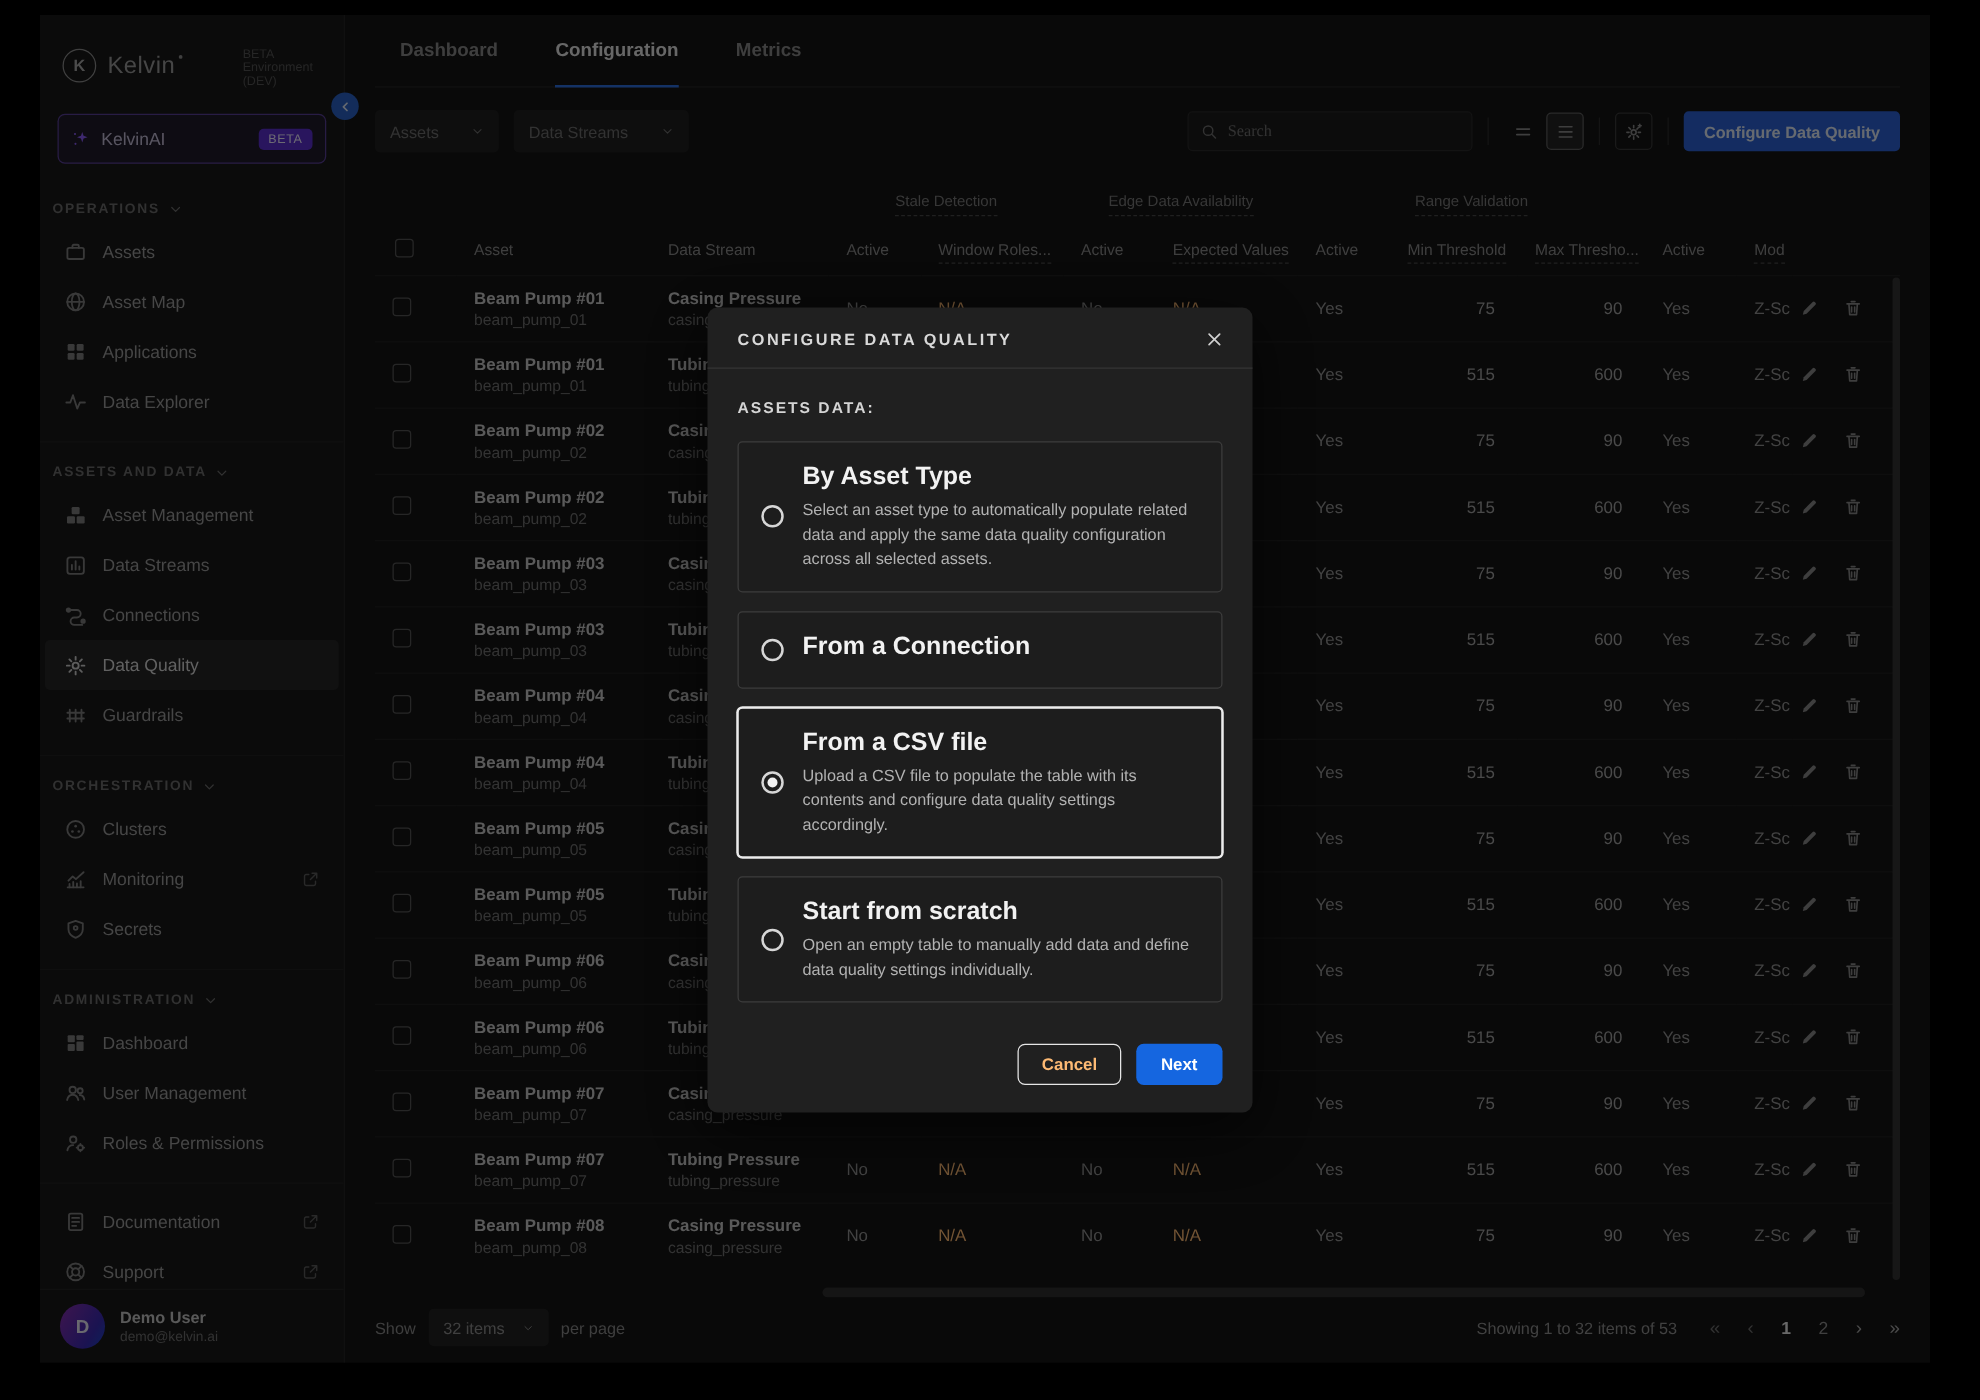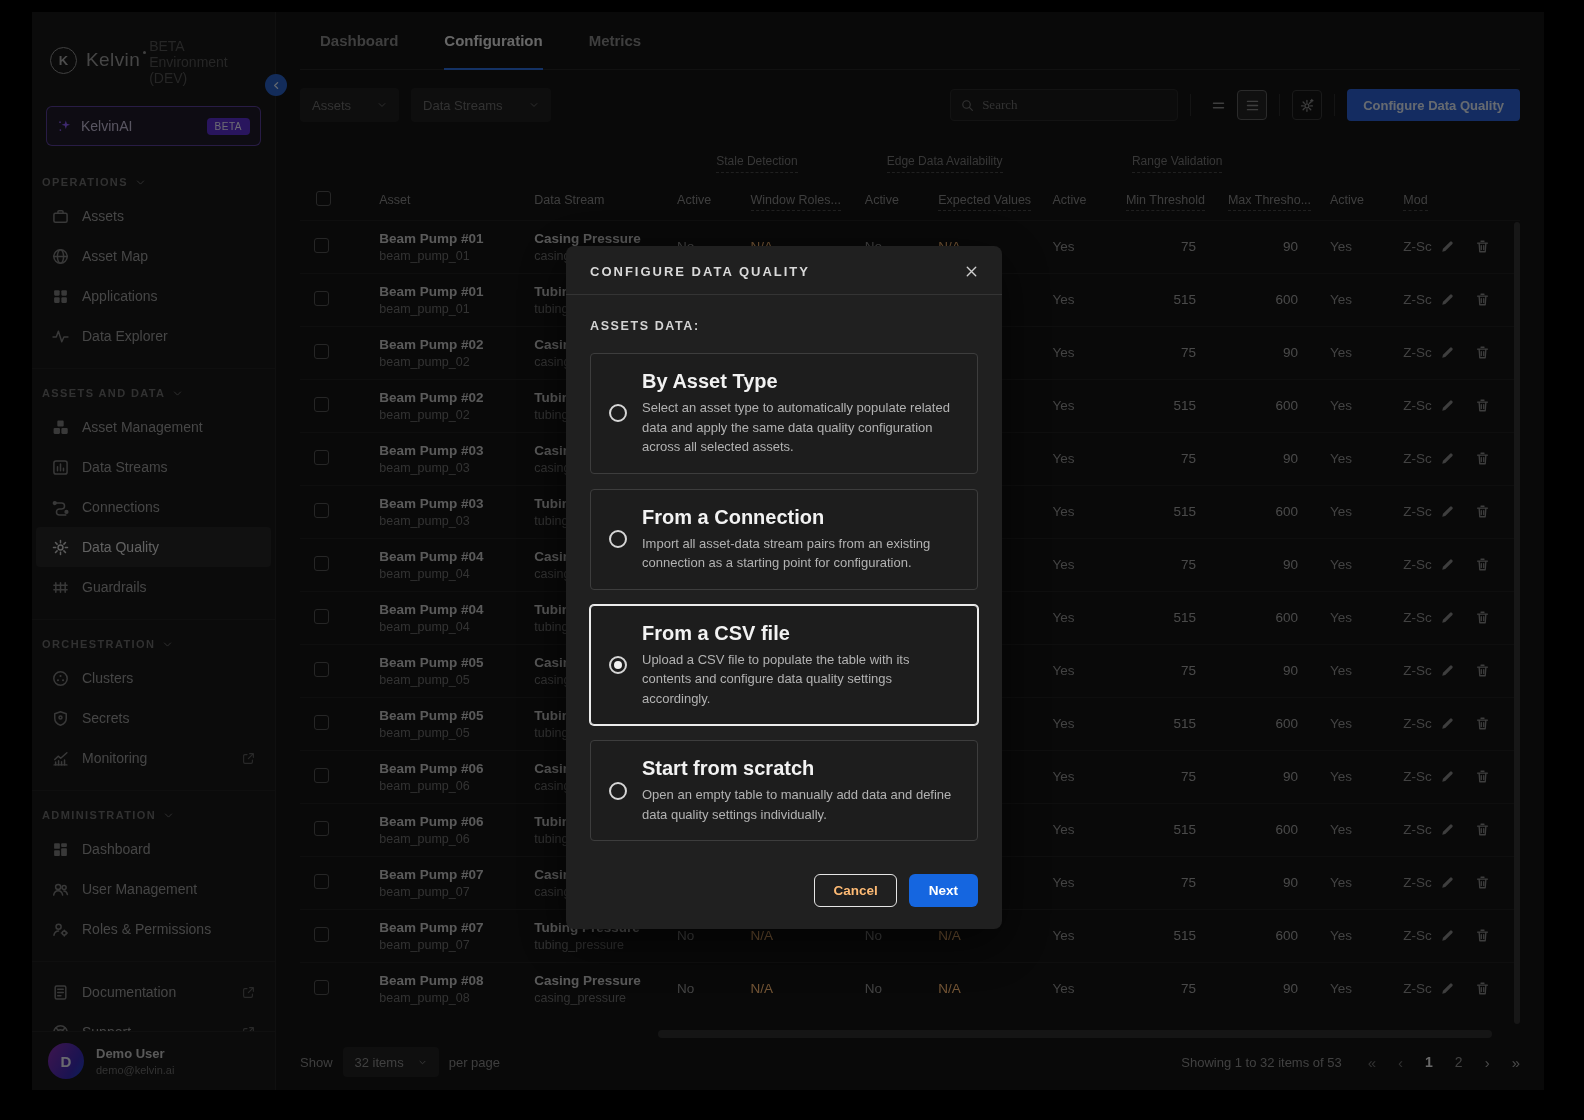--- a/index.html
+++ b/index.html
@@ -11,21 +11,21 @@
   
   .sidebar { width:244px; background:#191919; border-right:1px solid #242424;
              display:flex; flex-direction:column; position:relative; }
   .logo-row { display:flex; align-items:center; gap:9px; padding:22px 18px 6px 18px; }
   .logo-mark { width:27px; height:27px; border:1.6px solid #8f8f8f; border-radius:50%;
                color:#a9a9a9; font-size:13px; font-weight:700; display:flex;
                align-items:center; justify-content:center; flex:none; }
   .wordmark { color:#9c9c9c; font-size:19px; letter-spacing:.4px; position:relative; }
   .wordmark::after { content:""; position:absolute; right:-6px; top:2px; width:3px; height:3px;
                      border-radius:50%; background:#8f8f8f; }
-  .env-label { color:#545454; font-size:14px; margin-top:4px; }
+  .env-label { color:#545454; font-size:10px; margin-top:4px;margin-left:45px; }
   .kelvinai { margin:14px 14px 4px 14px; height:40px; border:1px solid rgba(139,92,246,.55);
               background:rgba(100,60,200,.10); border-radius:6px; display:flex;
               align-items:center; padding:0 10px; gap:9px; cursor:pointer; }
   .kelvinai .icon { color:#8b5cf6; }
   .kelvinai-label { color:#c4bdd8; font-size:14px; flex:1; }
   .beta-badge { background:#5b2fd1; color:#efeaff; font-size:10px; font-weight:400;
                 letter-spacing:.5px; padding:3px 8px; border-radius:4px; }
   .collapse-btn { position:absolute; left:233px; top:62px; width:22px; height:22px;
                   border-radius:50%; background:#2a63c8; border:none; color:#dfe8f8;
                   display:flex; align-items:center; justify-content:center; z-index:3; cursor:pointer; }
@@ -308,41 +308,41 @@
                 <circle cx="8" cy="5.6" r="1" fill="currentColor" stroke="none"></circle>
                 <circle cx="5.6" cy="9.6" r="1" fill="currentColor" stroke="none"></circle>
                 <circle cx="10.4" cy="9.6" r="1" fill="currentColor" stroke="none"></circle>
               </svg>
             </span>
             <span class="nav-label">Clusters</span>
           </div>
           <div class="nav-item">
             <span class="icon">
               <svg xmlns="http://www.w3.org/2000/svg" viewBox="0 0 16 16" fill="none" stroke="currentColor" stroke-width="1.4" stroke-linecap="round" stroke-linejoin="round">
-                <path d="M8 1.6l5.4 1.9v4.4c0 3.4-2.9 5.5-5.4 6.5-2.5-1-5.4-3.1-5.4-6.5V3.5z"></path>
-                <circle cx="8" cy="7" r="1.4"></circle>
-              </svg>
-            </span>
-            <span class="nav-label">Secrets</span>
-          </div>
-          <div class="nav-item">
-            <span class="icon">
-              <svg xmlns="http://www.w3.org/2000/svg" viewBox="0 0 16 16" fill="none" stroke="currentColor" stroke-width="1.4" stroke-linecap="round" stroke-linejoin="round">
                 <path d="M2 14h12"></path>
                 <path d="M3.4 14v-2.6M6.2 14v-4M9 14v-3M11.8 14v-4.6"></path>
                 <path d="M2.6 9l3.2-3.2 2.4 2L14 2.6"></path>
               </svg>
             </span>
             <span class="nav-label">Monitoring</span>
             <span class="icon ext">
               <svg xmlns="http://www.w3.org/2000/svg" viewBox="0 0 16 16" fill="none" stroke="currentColor" stroke-width="1.4" stroke-linecap="round" stroke-linejoin="round">
                 <path d="M6.2 3.2H3.6A1.6 1.6 0 0 0 2 4.8v7.6A1.6 1.6 0 0 0 3.6 14h7.6a1.6 1.6 0 0 0 1.6-1.6V9.8"></path>
                 <path d="M9.4 2H14v4.6M14 2L7.8 8.2"></path>
               </svg>
             </span>
+          </div>
+          <div class="nav-item">
+            <span class="icon">
+              <svg xmlns="http://www.w3.org/2000/svg" viewBox="0 0 16 16" fill="none" stroke="currentColor" stroke-width="1.4" stroke-linecap="round" stroke-linejoin="round">
+                <path d="M8 1.6l5.4 1.9v4.4c0 3.4-2.9 5.5-5.4 6.5-2.5-1-5.4-3.1-5.4-6.5V3.5z"></path>
+                <circle cx="8" cy="7" r="1.4"></circle>
+              </svg>
+            </span>
+            <span class="nav-label">Secrets</span>
           </div>
         </div>
         <div class="nav-section bordered">
           <div class="section-title">
             <span>ADMINISTRATION</span>
             <span class="icon">
               <svg xmlns="http://www.w3.org/2000/svg" viewBox="0 0 16 16" fill="none" stroke="currentColor" stroke-width="1.4" stroke-linecap="round" stroke-linejoin="round">
                 <path d="M3.5 5.8L8 10.3l4.5-4.5"></path>
               </svg>
             </span>
@@ -1109,21 +1109,20 @@
     <span class="radio"></span>
     <span>
       <div class="option-title">By Asset Type</div>
       <div class="option-desc">Select an asset type to automatically populate related data and apply the same data quality configuration across all selected assets.</div>
     </span>
   </div>
         <div class="option">
     <span class="radio"></span>
     <span>
       <div class="option-title">From a Connection</div>
-      <div class="option-desc">Import all asset-data stream pairs from an existing connection as a starting point for configuration.</div>
     </span>
   </div>
         <div class="option selected">
     <span class="radio checked"></span>
     <span>
       <div class="option-title">From a CSV file</div>
       <div class="option-desc">Upload a CSV file to populate the table with its contents and configure data quality settings accordingly.</div>
     </span>
   </div>
         <div class="option">

